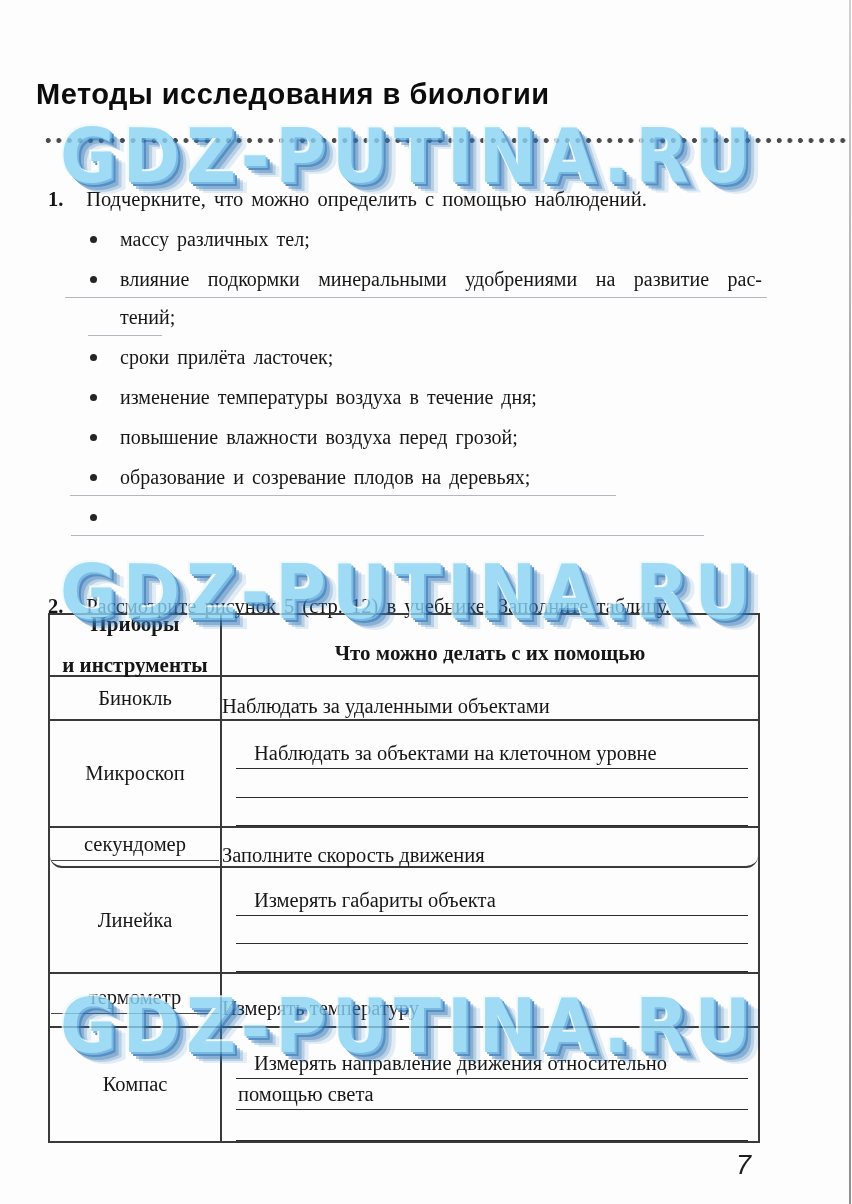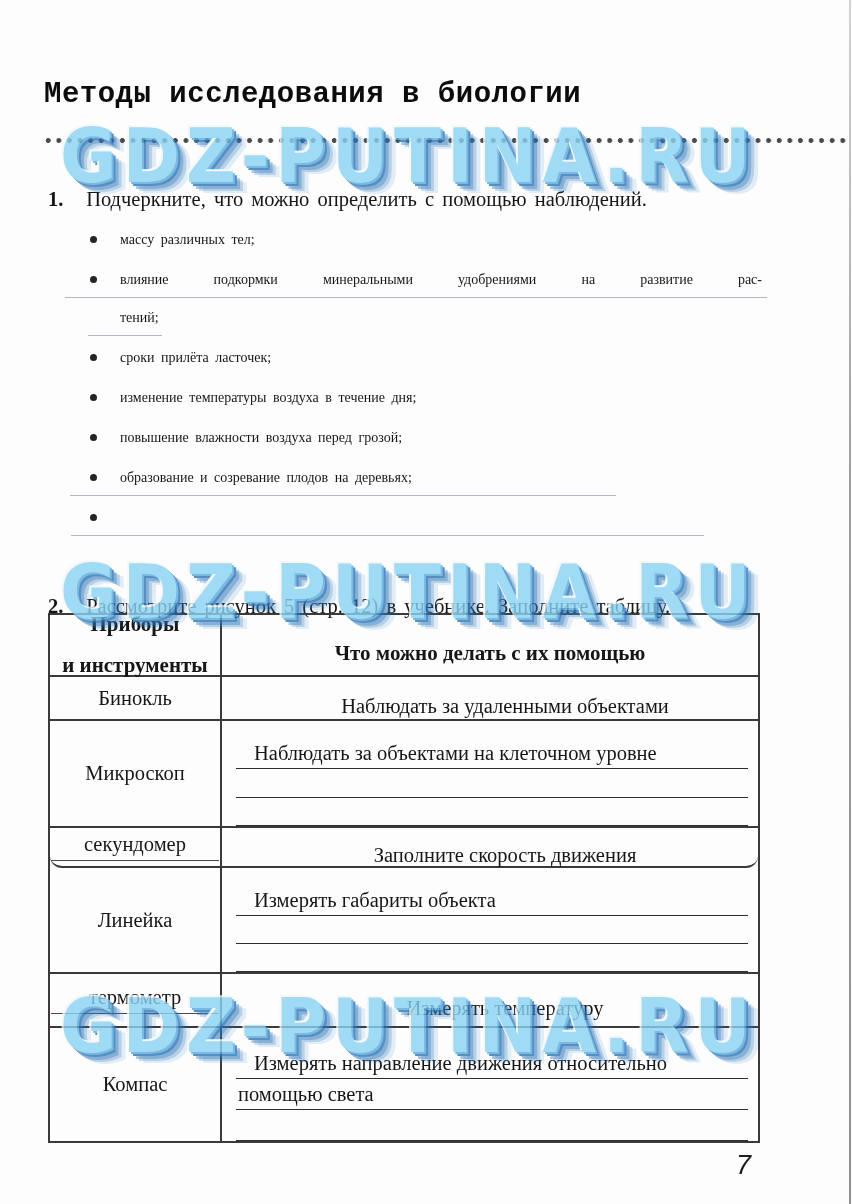--- a/index.html
+++ b/index.html
@@ -6,22 +6,22 @@
   .page{
     position:relative;width:852px;height:1204px;margin:0 auto;
     background:#fdfdfd;overflow:hidden;
     font-family:"Liberation Serif", serif;color:#161616;
   }
   .edge-line{position:absolute;top:0;right:1px;width:2px;height:100%;
     background:linear-gradient(180deg,#d2d2d2,#9e9e9e 40%,#8f8f8f);}
 
   
   .title{
-    position:absolute;left:44px;top:78px;margin:0;
-    font-family:Liberation Mono, monospace;font-weight:bold;
+    position:absolute;left:36px;top:78px;margin:0;
+    font-family:Liberation Sans, sans-serif;font-weight:bold;
     font-size:29px;letter-spacing:.5px;color:#0c0c0c;white-space:nowrap;
   }
   .dotted{
     position:absolute;left:45px;top:137px;width:802px;height:7px;
     background-image:radial-gradient(circle at 3.2px 3.5px,#4b4b4b 2.1px,rgba(0,0,0,0) 2.8px);
     background-size:10.6px 7px;background-repeat:repeat-x;
   }
 
   
   .watermark{
@@ -44,21 +44,21 @@
   
   .task{position:absolute;left:48px;width:714px;font-size:20.5px;word-spacing:3px;}
   .task1{top:188px;}
   .task2{top:595px;}
   .task-num{display:inline-block;width:30px;font-weight:bold;}
 
   
   .bullets{position:absolute;left:48px;top:228px;width:714px;margin:0;padding:0;list-style:none;}
   .bullets li{
     position:relative;padding-left:72px;margin:0 0 17px 0;
-    font-size:14px;line-height:23px;word-spacing:3px;
+    font-size:20px;line-height:23px;word-spacing:3px;
   }
   .dot{position:absolute;left:42px;top:8px;width:7px;height:7px;border-radius:50%;background:#242424;}
   .jline{text-align:justify;text-align-last:justify;}
   .cont-line{margin-top:15px;}
   .pline{position:absolute;height:0;border-top:1.6px solid #b2b8bf;}
   .pl-b3a{left:17px;width:702px;top:29px;}
   .pl-b3b{left:40px;width:74px;top:67px;}
   .pl-b6{left:22px;width:546px;top:29px;}
   .pl-b7{left:23px;width:633px;top:29px;}
 
@@ -71,21 +71,21 @@
   .trow{display:flex;box-sizing:border-box;border-bottom:2px solid #3a3a3a;}
   .trow:last-child{border-bottom:none;}
   .tcell{box-sizing:border-box;}
   .cell-left{
     width:172px;border-right:2px solid #3a3a3a;flex:none;
     display:flex;flex-direction:column;align-items:center;justify-content:center;text-align:center;gap:14px;
   }
   .cell-right{flex:1;display:flex;flex-direction:column;justify-content:center;margin-top:16px;}
   .hdr{font-weight:bold;font-size:21px;line-height:27px;}
   .hdr2{align-items:center;text-align:center;}
-  .action-simple{padding-left:30px;text-align:center;}
+  .action-simple{padding-left:0;}
   .alines{justify-content:flex-start;padding-top:4px;}
   .aline{
     height:33px;margin:0 10px 0 14px;border-bottom:1.6px solid #2c2c2c;
     display:flex;align-items:flex-end;padding:0 0 3px 18px;box-sizing:border-box;
   }
   .dev-filled{
     display:inline-block;border-bottom:1.7px solid #4a4a4a;
     padding:0 14px 4px 14px;min-width:140px;text-align:center;
   }
 

